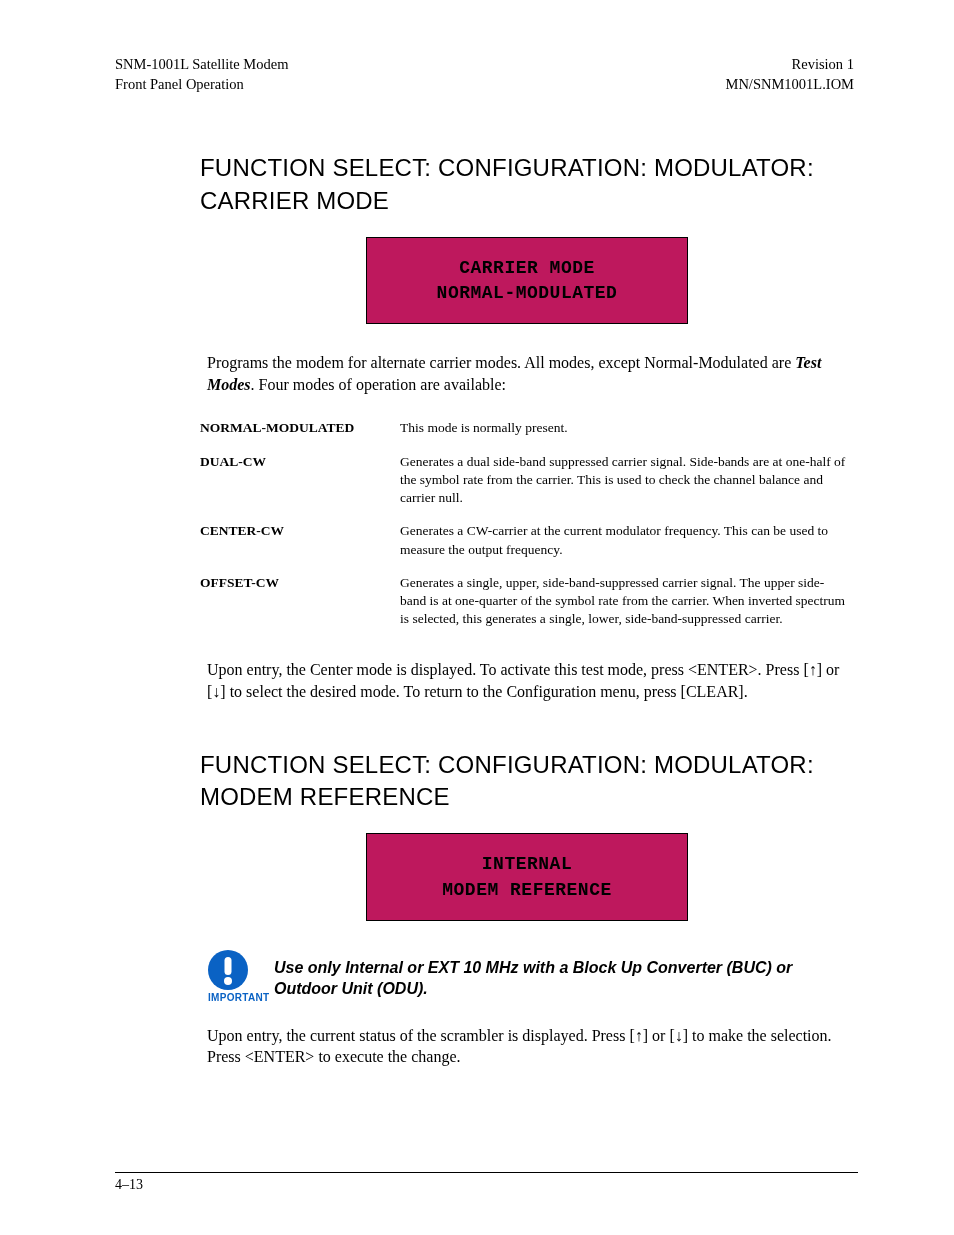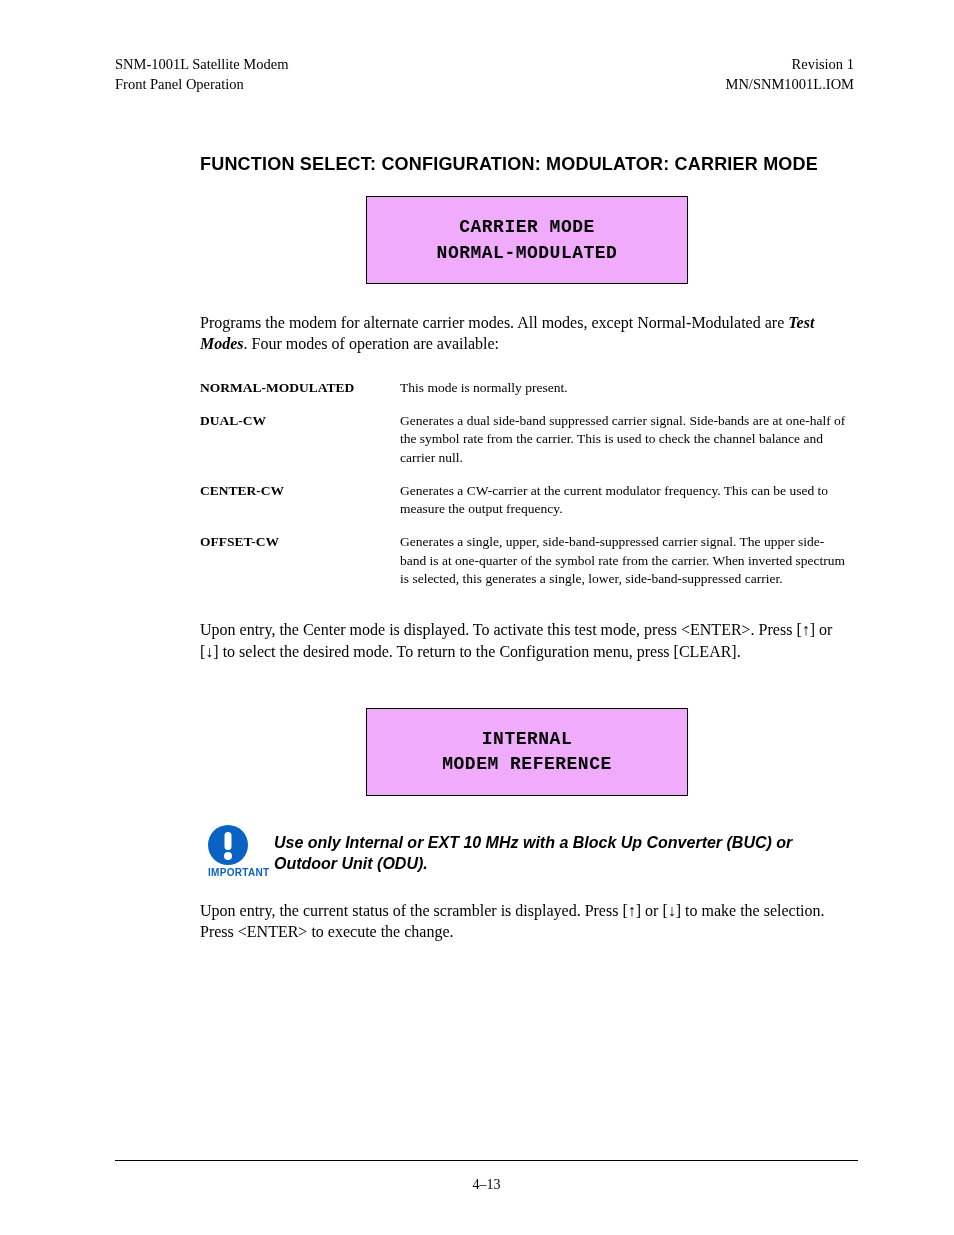--- a/index.html
+++ b/index.html
@@ -18,43 +18,44 @@
     display: flex;
     justify-content: space-between;
     font-size: 14.5px;
     line-height: 1.35;
     margin-bottom: 58px;
   }
   .header-right { text-align: right; }
   .content { padding-left: 85px; }
   .section-heading {
     font-family: Arial, Helvetica, sans-serif;
-    font-weight: bold;
-    font-size: 18px;
+    font-weight: normal;
+    font-size: 24px;
     line-height: 1.35;
     margin-bottom: 20px;
     letter-spacing: 0.2px;
   }
   .lcd-box {
     width: 322px;
     margin: 0 auto 28px auto;
     border: 1.5px solid #000;
-    background: #f0abfc;
+    background: #be185d;
     padding: 18px 0 17px 0;
     text-align: center;
     font-family: "Courier New", Courier, monospace;
     font-weight: bold;
     font-size: 18px;
     line-height: 1.4;
     letter-spacing: 0.5px;
   }
   .para {
     font-size: 16px;
     line-height: 1.35;
     margin-bottom: 18px;
+    margin-left: 7px;
   }
   .mode-table {
     width: 100%;
     font-size: 13.5px;
     line-height: 1.35;
     border-collapse: collapse;
     margin-bottom: 22px;
   }
   .mode-table td { vertical-align: top; padding: 6px 4px 9px 0; }
   .mode-table td:first-child { width: 200px; font-weight: bold; }
@@ -87,23 +88,22 @@
     padding-top: 8px;
   }
   .bold-ital { font-weight: bold; font-style: italic; }
   .bold { font-weight: bold; }
   .footer {
     position: absolute;
     bottom: 42px;
     left: 115px;
     right: 96px;
     border-top: 1px solid #000;
-    text-align: center;
     font-size: 14px;
-    padding-top: 16px;
+    padding-top: 4px;
   }
   .section-gap { height: 28px; }
 </style>
 </head>
 <body>
 
 <div class="page">
   <div class="header">
     <div class="header-left">
       <div>SNM-1001L Satellite Modem</div>
@@ -146,20 +146,21 @@
         <td>OFFSET-CW</td>
         <td>Generates a single, upper, side-band-suppressed carrier signal. The upper side-band is at one-quarter of the symbol rate from the carrier. When inverted spectrum is selected, this generates a single, lower, side-band-suppressed carrier.</td>
       </tr>
     </tbody>
       </table>
 
     <p class="para">Upon entry, the Center mode is displayed. To activate this test mode, press &lt;ENTER&gt;. Press [↑] or [↓] to select the desired mode. To return to the Configuration menu, press [CLEAR].</p>
 
     <div class="section-gap"></div>
 
+    <div class="section-heading">FUNCTION SELECT: CONFIGURATION: MODULATOR: MODEM REFERENCE</div>
 
     <div class="lcd-box">
       <div>INTERNAL</div>
       <div>MODEM REFERENCE</div>
     </div>
 
 
     <div class="important-block">
       <div class="important-icon">
         <svg width="42" height="42" viewBox="0 0 42 42">

